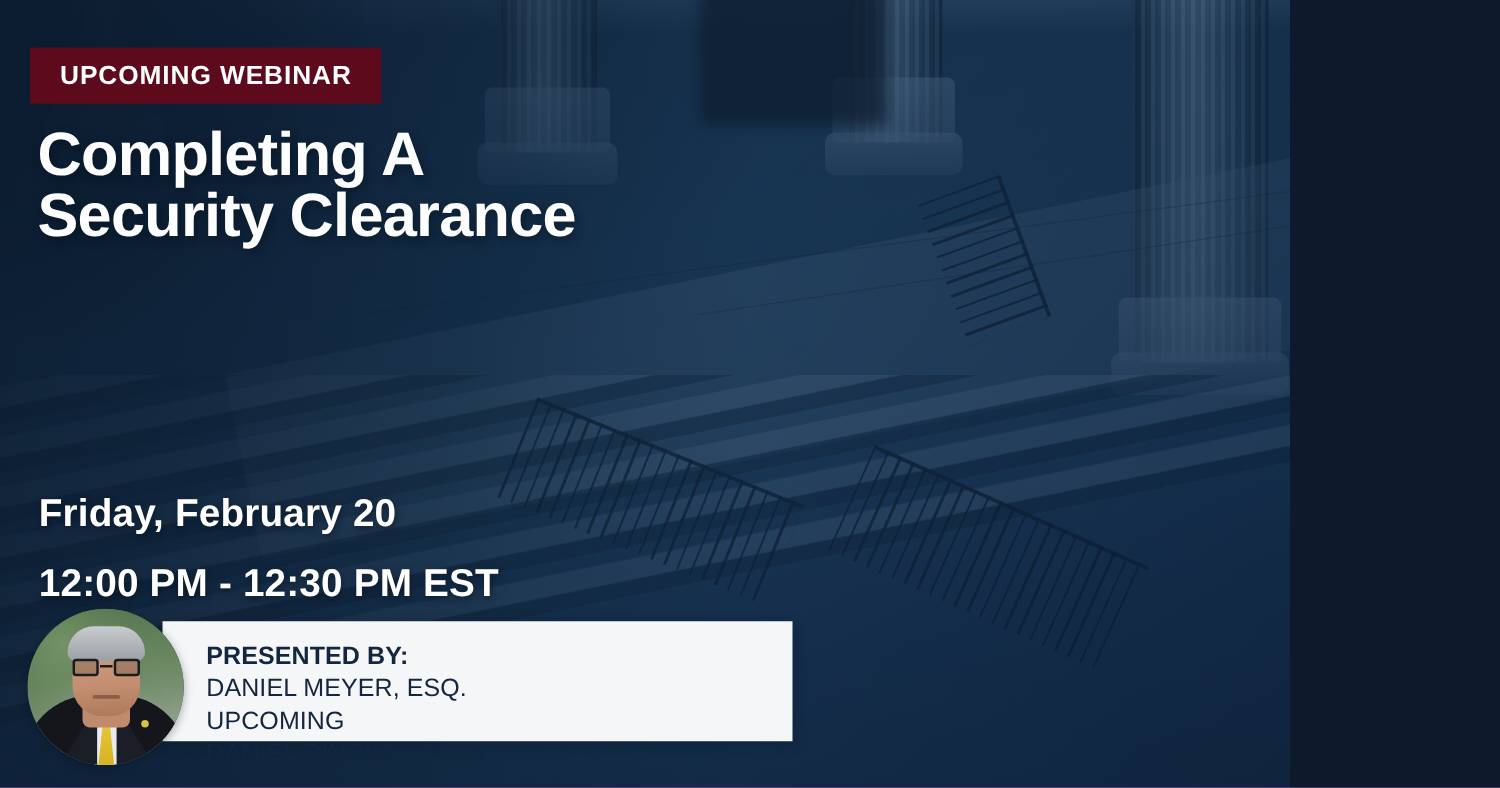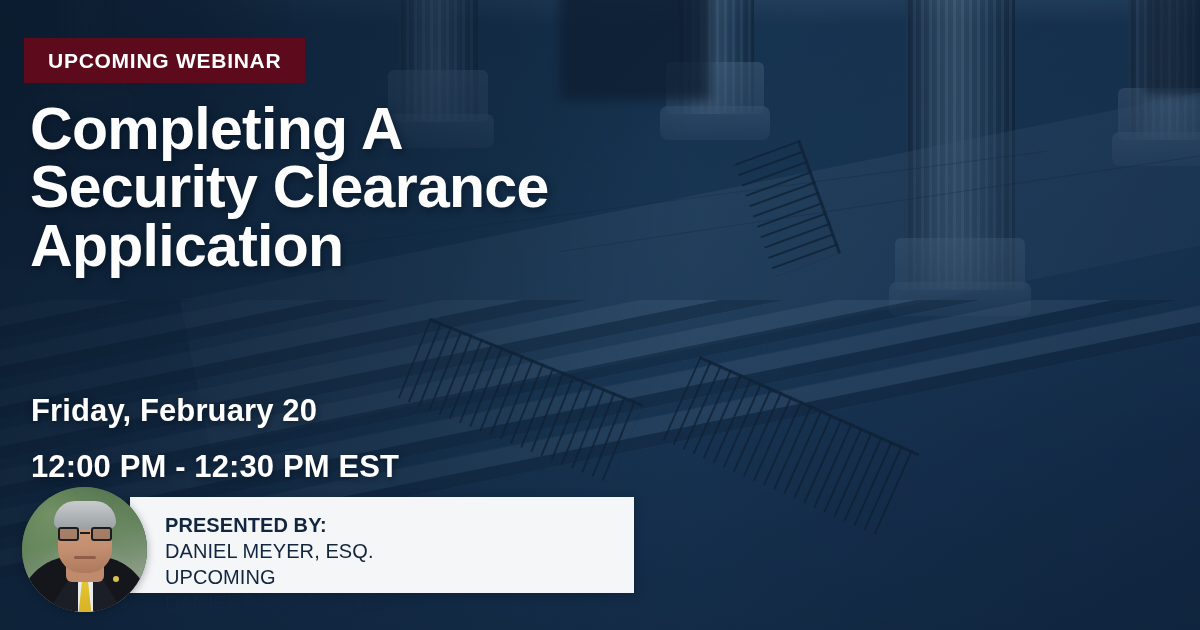--- a/index.html
+++ b/index.html
@@ -7,21 +7,21 @@
 
   html, body {
     width:1200px; height:630px;
     background:#0c1a2b;
     font-family:"Liberation Sans", sans-serif;
     overflow:hidden;
   }
 
   .canvas {
     position:relative;
-    width:1200px; height:630px;
+    width:1032px; height:630px;
     overflow:hidden;
     background:#d946ef;
   }
 
   
   .bg-photo { position:absolute; inset:0; overflow:hidden; }
 
   .bg-base {
     position:absolute; inset:0;
     background:
@@ -131,21 +131,21 @@
     color:#ffffff;
     font-size:21px; font-weight:bold;
     letter-spacing:.035em;
     white-space:nowrap;
   }
 
   .headline {
     position:absolute; left:30px; top:100px;
     width:950px;
     color:#fdfdfd;
-    font-size:59px;
+    font-size:49px;
     font-weight:bold;
     line-height:.99;
     letter-spacing:-.012em;
     text-shadow:2px 3px 7px rgba(6,16,30,.55);
   }
   .headline .hl-line { display:block; white-space:nowrap; }
 
   .datetime {
     position:absolute; left:31px; top:377px;
     color:#ffffff;
@@ -296,21 +296,20 @@
     <div class="bg-scrim"></div>
   </div>
 
   <div class="content">
 
     <div class="badge">UPCOMING WEBINAR</div>
 
     <div class="headline">
       <span class="hl-line">Completing A</span>
       <span class="hl-line">Security Clearance</span>
-      <span class="hl-line">Application</span>
     </div>
 
     <div class="datetime">
       <span>Friday, February 20</span>
       <span>12:00 PM - 12:30 PM EST</span>
     </div>
 
     <div class="presenter-card"></div>
 
     <div class="presenter-text">

